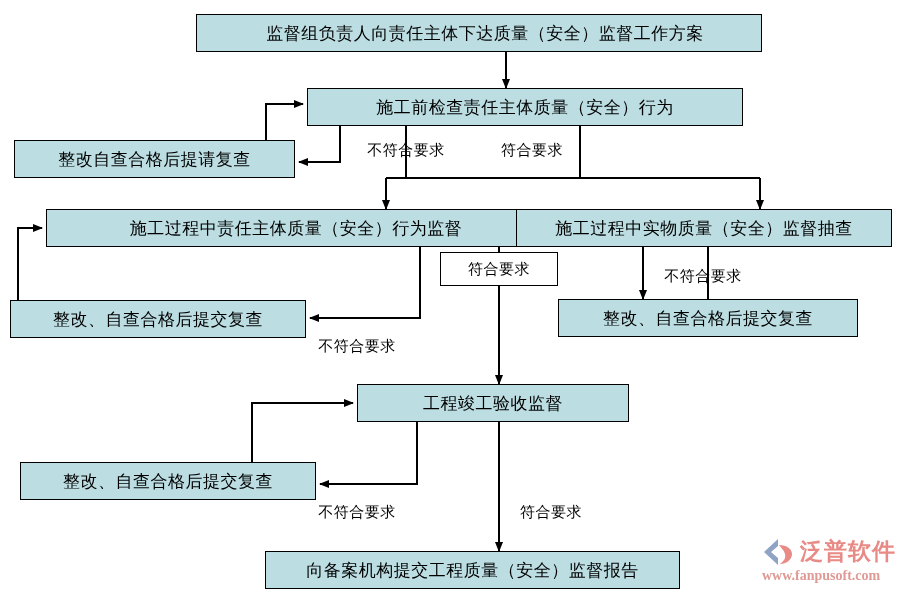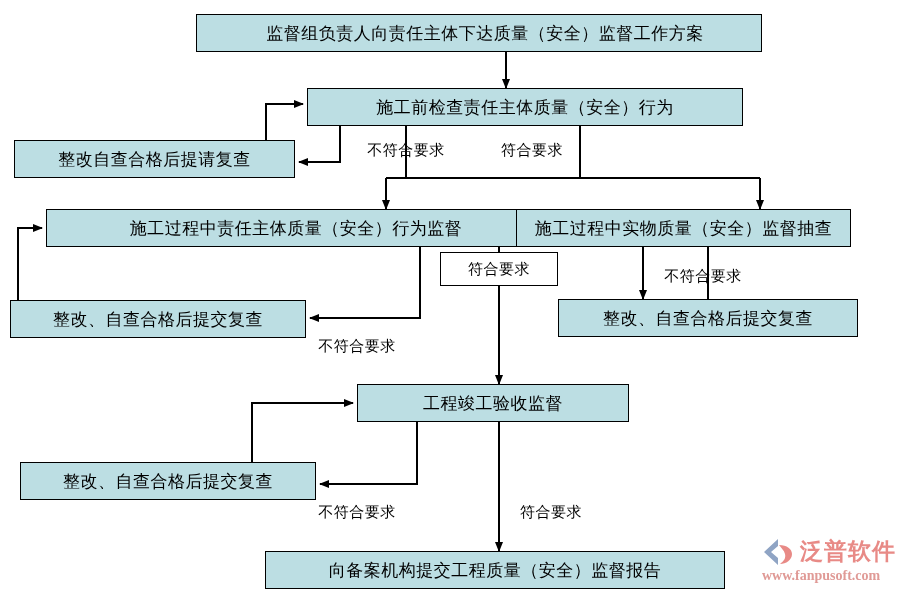--- a/index.html
+++ b/index.html
@@ -131,31 +131,31 @@
 </svg>
 
 <div class="node" style="left:196px;top:14px;width:566px;height:38px;padding-left:12px;">监督组负责人向责任主体下达质量（安全）监督工作方案</div>
 
 <div class="node" style="left:307px;top:88px;width:436px;height:38px;">施工前检查责任主体质量（安全）行为</div>
 
 <div class="node" style="left:14px;top:140px;width:281px;height:38px;">整改自查合格后提请复查</div>
 
 <div class="node" style="left:46px;top:209px;width:500px;height:38px;">施工过程中责任主体质量（安全）行为监督</div>
 
-<div class="node" style="left:516px;top:209px;width:335px;height:38px;">施工过程中实物质量（安全）监督抽查</div>
+<div class="node" style="left:516px;top:209px;width:376px;height:38px;">施工过程中实物质量（安全）监督抽查</div>
 
 <div class="node" style="left:10px;top:300px;width:296px;height:38px;">整改、自查合格后提交复查</div>
 
 <div class="node" style="left:558px;top:299px;width:300px;height:38px;">整改、自查合格后提交复查</div>
 
 <div class="node" style="left:357px;top:384px;width:272px;height:38px;">工程竣工验收监督</div>
 
 <div class="node" style="left:20px;top:462px;width:296px;height:38px;">整改、自查合格后提交复查</div>
 
-<div class="node" style="left:265px;top:551px;width:460px;height:38px;">向备案机构提交工程质量（安全）监督报告</div>
+<div class="node" style="left:265px;top:551px;width:415px;height:38px;">向备案机构提交工程质量（安全）监督报告</div>
 
 <div class="edge-label" style="left:361px;top:138px;width:90px;height:24px;">不符合要求</div>
 
 <div class="edge-label" style="left:494px;top:138px;width:76px;height:24px;">符合要求</div>
 
 <div class="edge-label boxed" style="left:440px;top:252px;width:118px;height:34px;">符合要求</div>
 
 <div class="edge-label" style="left:657px;top:264px;width:92px;height:24px;">不符合要求</div>
 
 <div class="edge-label" style="left:311px;top:334px;width:92px;height:24px;">不符合要求</div>

